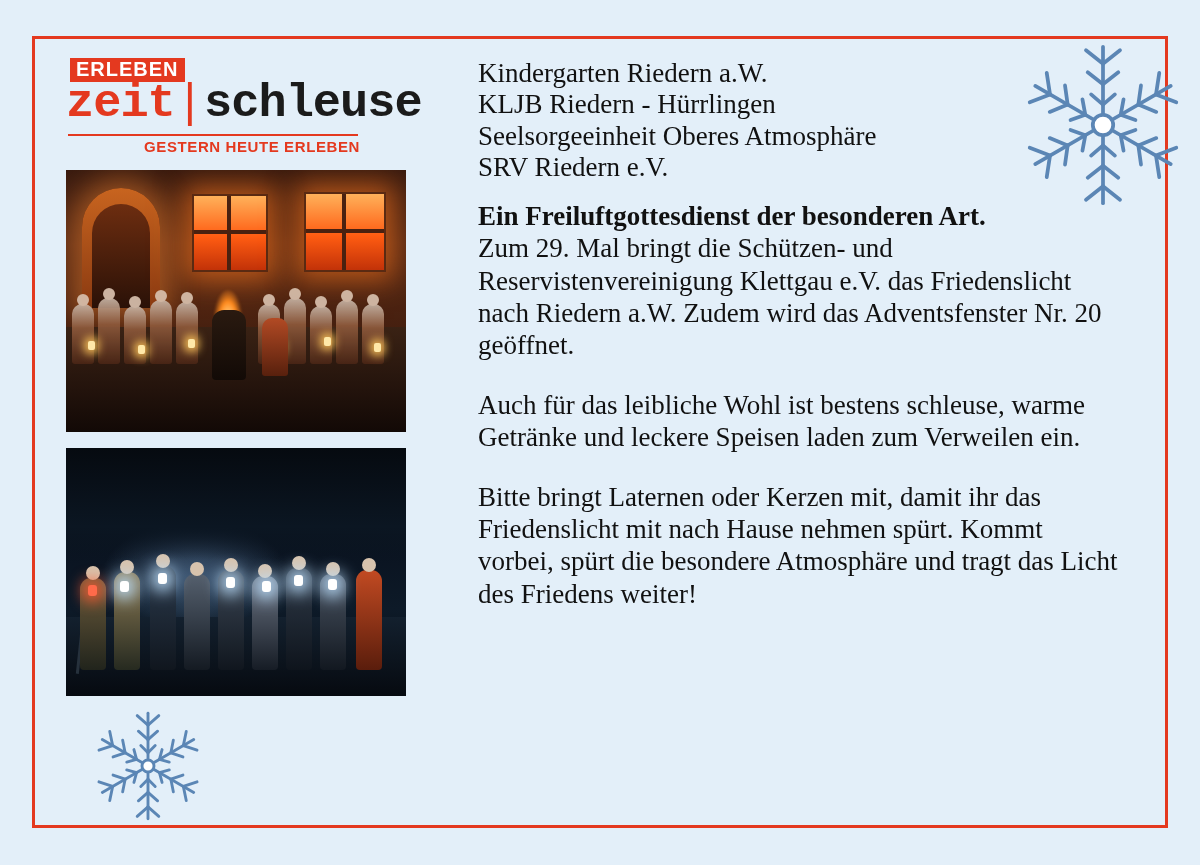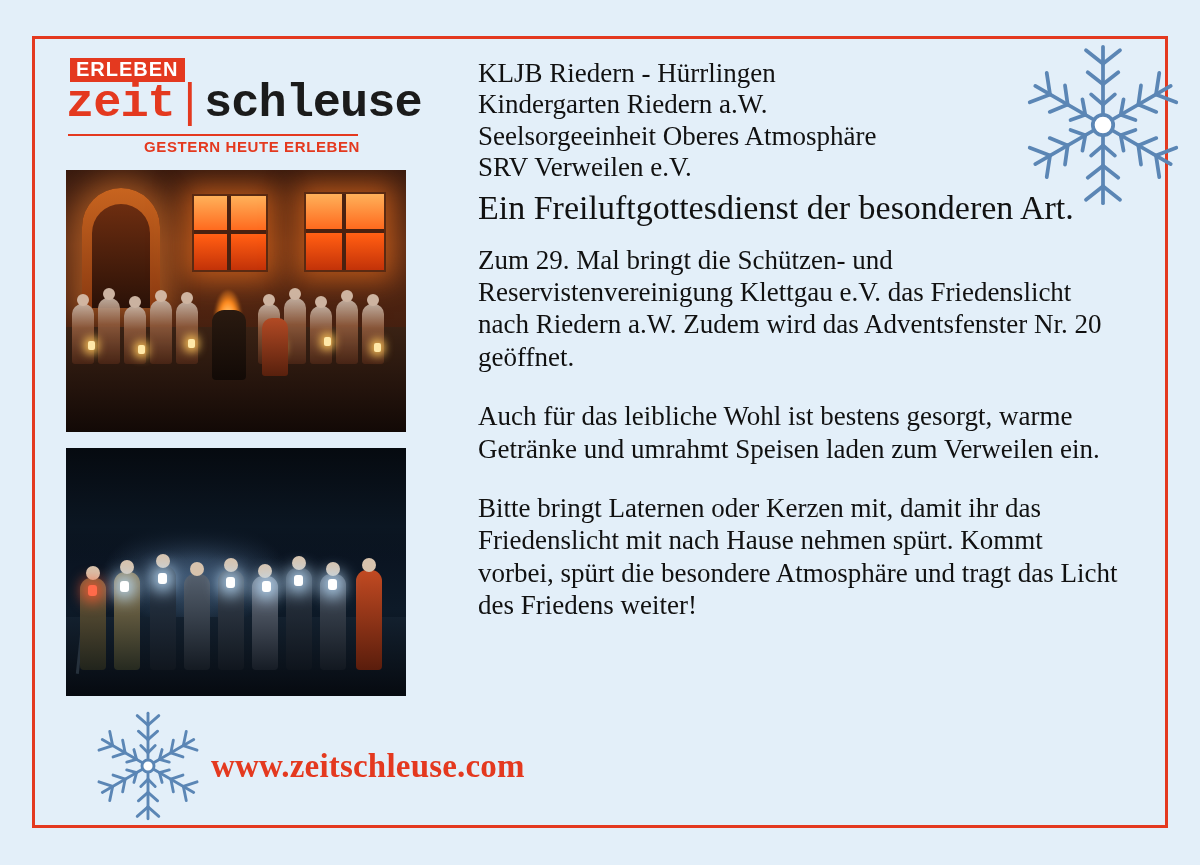--- a/index.html
+++ b/index.html
@@ -255,30 +255,30 @@
     white-space: nowrap;
   }
   .orgs {
     color: #111111;
     font-size: 27px;
     line-height: 1.165;
   }
   .org-line { white-space: nowrap; }
   .lead {
     color: #111111;
-    font-size: 34px;
-    font-weight: normal;
+    font-size: 27px;
+    font-weight: bold;
     line-height: 1.2;
-    margin-top: 4px;
+    margin-top: 16px;
   }
   .para {
     color: #111111;
     font-size: 27px;
     line-height: 1.2;
-    margin-top: 15px;
+    margin-top: 0;
   }
   .para.spaced { margin-top: 22px; }
 
   .flake-tr {
     position: absolute;
     right: 12px;
     top: 40px;
     width: 170px;
     height: 170px;
   }
@@ -415,36 +415,35 @@
           <use href="#armBL" transform="rotate(60 50 50)"></use>
           <use href="#armBL" transform="rotate(120 50 50)"></use>
           <use href="#armBL" transform="rotate(180 50 50)"></use>
           <use href="#armBL" transform="rotate(240 50 50)"></use>
           <use href="#armBL" transform="rotate(300 50 50)"></use>
           <circle cx="50" cy="50" r="5" fill="#ffffff" stroke="#5b86b5"></circle>
         </g>
       </svg>
     </div>
 
-    <div class="url">www.zeitschleuse.com</div>
   </div>
 
   <div class="right-col">
 
     <div class="orgs">
+      <div class="org-line">Kindergarten Riedern a.W.</div>
       <div class="org-line">KLJB Riedern - Hürrlingen</div>
-      <div class="org-line">Kindergarten Riedern a.W.</div>
       <div class="org-line">Seelsorgeeinheit Oberes Atmosphäre</div>
-      <div class="org-line">SRV Verweilen e.V.</div>
+      <div class="org-line">SRV Riedern e.V.</div>
     </div>
 
     <div class="lead">Ein Freiluftgottesdienst der besonderen Art.</div>
 
     <p class="para">Zum 29. Mal bringt die Schützen- und Reservistenvereinigung Klettgau e.V. das Friedenslicht nach Riedern a.W. Zudem wird das Adventsfenster Nr. 20 geöffnet.</p>
-    <p class="para spaced">Auch für das leibliche Wohl ist bestens gesorgt, warme Getränke und umrahmt Speisen laden zum Verweilen ein.</p>
+    <p class="para spaced">Auch für das leibliche Wohl ist bestens schleuse, warme Getränke und leckere Speisen laden zum Verweilen ein.</p>
     <p class="para spaced">Bitte bringt Laternen oder Kerzen mit, damit ihr das Friedenslicht mit nach Hause nehmen spürt. Kommt vorbei, spürt die besondere Atmosphäre und tragt das Licht des Friedens weiter!</p>
   </div>
 
   <div class="flake-tr">
     <svg viewBox="0 0 100 100" width="170" height="170" aria-hidden="true">
       <g stroke="#5b86b5" stroke-width="2.2" fill="none" stroke-linecap="round">
         <g id="armTR">
           <line x1="50" y1="50" x2="50" y2="4"></line>
           <line x1="50" y1="14" x2="40" y2="6"></line>
           <line x1="50" y1="14" x2="60" y2="6"></line>

